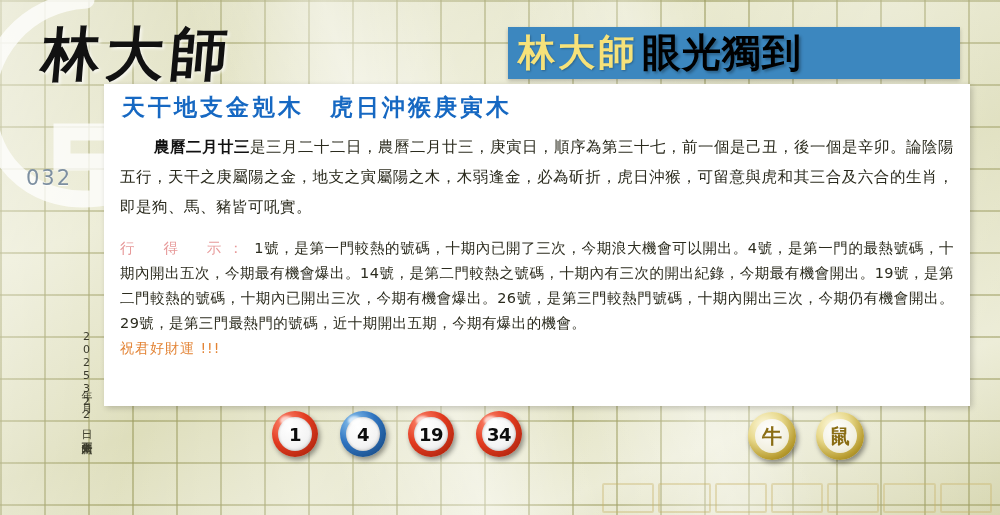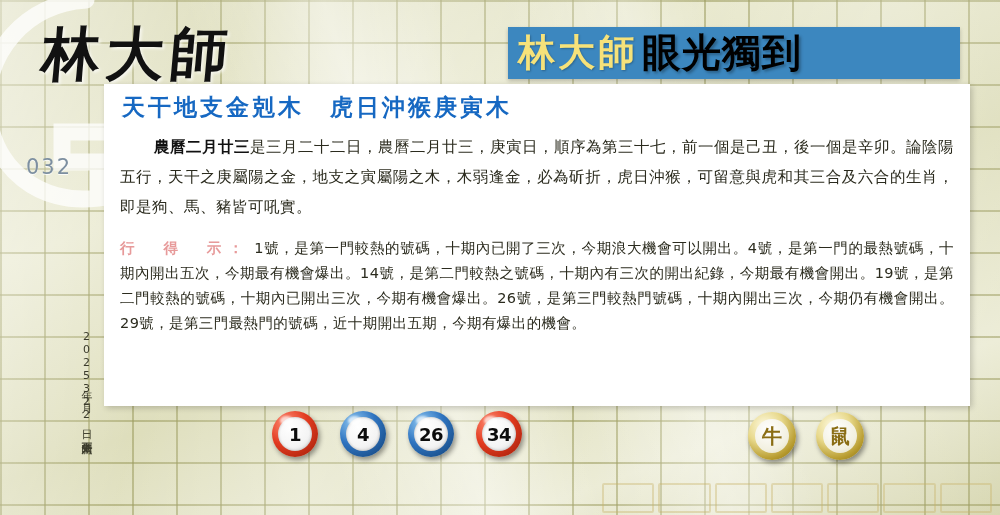--- a/index.html
+++ b/index.html
@@ -76,21 +76,21 @@
 
   
   #left-rail {
     position: absolute;
     left: 0; top: 0;
     width: 98px; height: 515px;
   }
 
   #issue-number {
     position: absolute;
-    left: 26px; top: 155px;
+    left: 26px; top: 166px;
     font-size: 21px;
     letter-spacing: 2px;
     color: #7d8fa0;
     font-family: "DejaVu Sans", "Liberation Sans", sans-serif;
     text-shadow: 0 1px 0 rgba(255,255,255,0.8);
   }
 
   #update-stamp {
     position: absolute;
     left: 78px; top: 330px;
@@ -196,21 +196,21 @@
     margin: 14px 16px 0 16px;
     font-size: 14.5px;
     line-height: 25px;
     color: #2b2b1e;
     text-align: justify;
     letter-spacing: 0.4px;
     font-family: "DejaVu Sans", "Liberation Sans", sans-serif;
   }
   #tips-label {
     color: #e79a9a;
-    font-weight: bold;
+    font-weight: normal;
     letter-spacing: 7px;
     margin-right: 4px;
   }
 
   #blessing-line {
     margin: 4px 16px 0 16px;
     font-size: 14px;
     color: #e0761f;
     letter-spacing: 1px;
     font-family: "DejaVu Sans", "Liberation Sans", sans-serif;
@@ -331,38 +331,39 @@
 
     <div id="para-main" class="para">
       <span class="lead-label">農曆二月廿三</span><span>是三月二十二日，農曆二月廿三，庚寅日，順序為第三十七，前一個是己丑，後一個是辛卯。論陰陽五行，天干之庚屬陽之金，地支之寅屬陽之木，木弱逢金，必為斫折，虎日沖猴，可留意與虎和其三合及六合的生肖，即是狗、馬、豬皆可吼實。</span>
     </div>
 
 
     <div id="tips-block">
       <span id="tips-label">行　得　示：</span><span>1號，是第一門較熱的號碼，十期內已開了三次，今期浪大機會可以開出。4號，是第一門的最熱號碼，十期內開出五次，今期最有機會爆出。14號，是第二門較熱之號碼，十期內有三次的開出紀錄，今期最有機會開出。19號，是第二門較熱的號碼，十期內已開出三次，今期有機會爆出。26號，是第三門較熱門號碼，十期內開出三次，今期仍有機會開出。29號，是第三門最熱門的號碼，近十期開出五期，今期有爆出的機會。</span>
     </div>
 
+    <div id="blessing-line">祝君好財運 !!!</div>
   </div>
 
   <div id="ball-row">
     <div class="ball red">
       <div class="face">
         <span class="num">1</span>
       </div>
       <div class="glint"></div>
     </div>
     <div class="ball blue">
       <div class="face">
         <span class="num">4</span>
       </div>
       <div class="glint"></div>
     </div>
-    <div class="ball blue">
+    <div class="ball red">
       <div class="face">
-        <span class="num">26</span>
+        <span class="num">19</span>
       </div>
       <div class="glint"></div>
     </div>
     <div class="ball red">
       <div class="face">
         <span class="num">34</span>
       </div>
       <div class="glint"></div>
     </div>
   </div>

